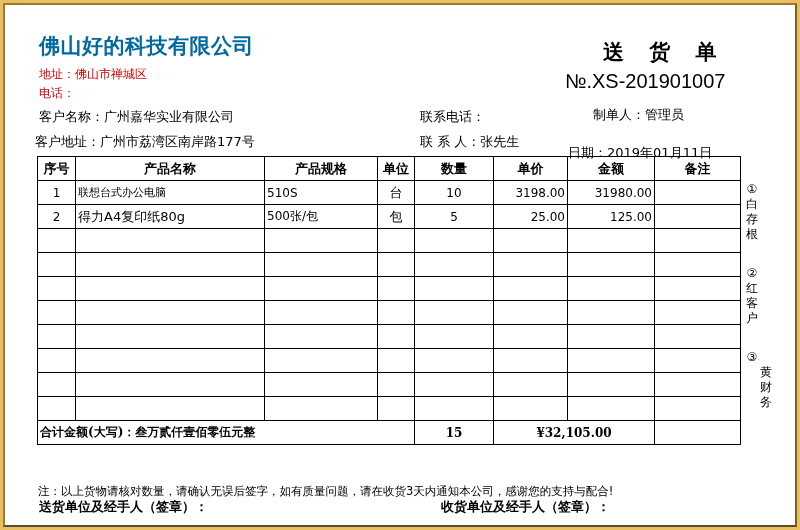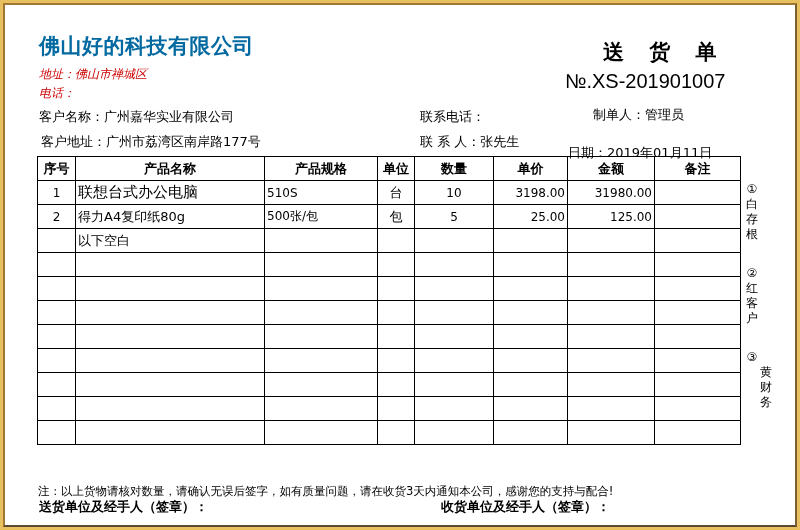--- a/index.html
+++ b/index.html
@@ -5,21 +5,21 @@
   html, body { margin:0; padding:0; }
   body { width:800px; height:530px; background:#fff; position:relative; overflow:hidden;
          font-family:"DejaVu Sans", "Liberation Sans", sans-serif; color:#000; }
   .frame { position:absolute; left:0; top:0; width:800px; height:530px; box-sizing:border-box;
            border:3px solid #e8c060; }
   .frame-inner { position:absolute; left:3px; top:3px; right:3px; bottom:3px;
                  border-left:2px solid #a07830; border-top:2px solid #a07830;
                  border-right:2px solid #7a6030; border-bottom:2px solid #5a4a30; }
   .abs { position:absolute; white-space:nowrap; }
   .company { left:39px; top:32px; font-size:21px; font-weight:bold; color:#0369a1; font-family:"DejaVu Serif", serif; letter-spacing:0.5px; }
-  .red-small { font-size:12px; color:#cc0000;font-style:italic; }
+  .red-small { font-size:12px; color:#cc0000; }
   .doc-title { left:603px; top:38px; font-size:21px; font-weight:bold; letter-spacing:9px; font-family:"DejaVu Serif", serif; }
   .doc-no { left:565px; top:70px; font-size:20px; font-family:"Liberation Sans", sans-serif; }
   .info { font-size:13px; }
   table.grid { position:absolute; left:37px; top:156px; border-collapse:collapse; table-layout:fixed; }
   table.grid td, table.grid th { border:1px solid #000; height:23px; padding:0 2px; font-size:12px;
      overflow:hidden; white-space:nowrap; }
   table.grid th { font-weight:bold; font-size:13px; font-family:"DejaVu Serif", serif; }
   .c { text-align:center; } .r { text-align:right; } .l { text-align:left; }
   .total-label { font-weight:bold; font-size:13px; font-family:"DejaVu Serif", serif; }
   .side { position:absolute; left:744px; width:16px; font-size:12px; line-height:15px; text-align:center; }
@@ -33,21 +33,21 @@
 <div class="frame-inner"></div>
 
 <div class="abs company">佛山好的科技有限公司</div>
 <div class="abs red-small" style="left:39px;top:66px;">地址：佛山市禅城区</div>
 <div class="abs red-small" style="left:39px;top:85px;">电话：</div>
 
 <div class="abs doc-title">送 货 单</div>
 <div class="abs doc-no">№.XS-201901007</div>
 
 <div class="abs info" style="left:39px;top:108px;">客户名称：广州嘉华实业有限公司</div>
-<div class="abs info" style="left:41px;top:133px;">客户地址：广州市荔湾区南岸路177号</div>
+<div class="abs info" style="left:35px;top:133px;">客户地址：广州市荔湾区南岸路177号</div>
 <div class="abs info" style="left:420px;top:108px;">联系电话：</div>
 <div class="abs info" style="left:420px;top:133px;">联 系 人：张先生</div>
 <div class="abs info" style="left:593px;top:106px;">制单人：管理员</div>
 <div class="abs info" style="left:568px;top:133px;margin-top:11px;">日期：2019年01月11日</div>
 
 <table class="grid">
   <colgroup>
     <col style="width:38px">
       <col style="width:189px">
       <col style="width:113px">
@@ -65,46 +65,36 @@
       <th class="c">单位</th>
       <th class="c">数量</th>
       <th class="c">单价</th>
       <th class="c">金额</th>
       <th class="c">备注</th>
     </tr>
   </thead>
   <tbody>
     <tr>
       <td class="c">1</td>
-      <td class="l" style="font-size:15px">联想台式办公电脑</td>
+      <td class="l" style="font-size:11px">联想台式办公电脑</td>
       <td class="l">510S</td>
       <td class="c" style="font-size:13px">台</td>
       <td class="c">10</td>
       <td class="r">3198.00</td>
       <td class="r">31980.00</td>
       <td class="l"></td>
     </tr>
     <tr>
       <td class="c">2</td>
       <td class="l" style="font-size:13px">得力A4复印纸80g</td>
       <td class="l">500张/包</td>
       <td class="c" style="font-size:13px">包</td>
       <td class="c">5</td>
       <td class="r">25.00</td>
       <td class="r">125.00</td>
-      <td class="l"></td>
-    </tr>
-    <tr>
-      <td class="c"></td>
-      <td class="l" style="font-size:13px">以下空白</td>
-      <td class="l"></td>
-      <td class="c"></td>
-      <td class="c"></td>
-      <td class="r"></td>
-      <td class="r"></td>
       <td class="l"></td>
     </tr>
     <tr>
         <td></td>
         <td></td>
         <td></td>
         <td></td>
         <td></td>
         <td></td>
         <td></td>
@@ -173,20 +163,26 @@
     <tr>
         <td></td>
         <td></td>
         <td></td>
         <td></td>
         <td></td>
         <td></td>
         <td></td>
         <td></td>
       </tr>
+    <tr>
+      <td colspan="4" class="l total-label">合计金额(大写)：叁万贰仟壹佰零伍元整</td>
+      <td class="c total-label">15</td>
+      <td colspan="2" class="c total-label">¥32,105.00</td>
+      <td></td>
+    </tr>
   </tbody>
 </table>
 
 <div class="side" style="top:182px;">
   <div>①</div>
   <div style="white-space:normal;word-break:break-all;">白存根</div>
 </div>
 <div class="side" style="top:266px;">
   <div>②</div>
   <div style="white-space:normal;word-break:break-all;">红客户</div>

